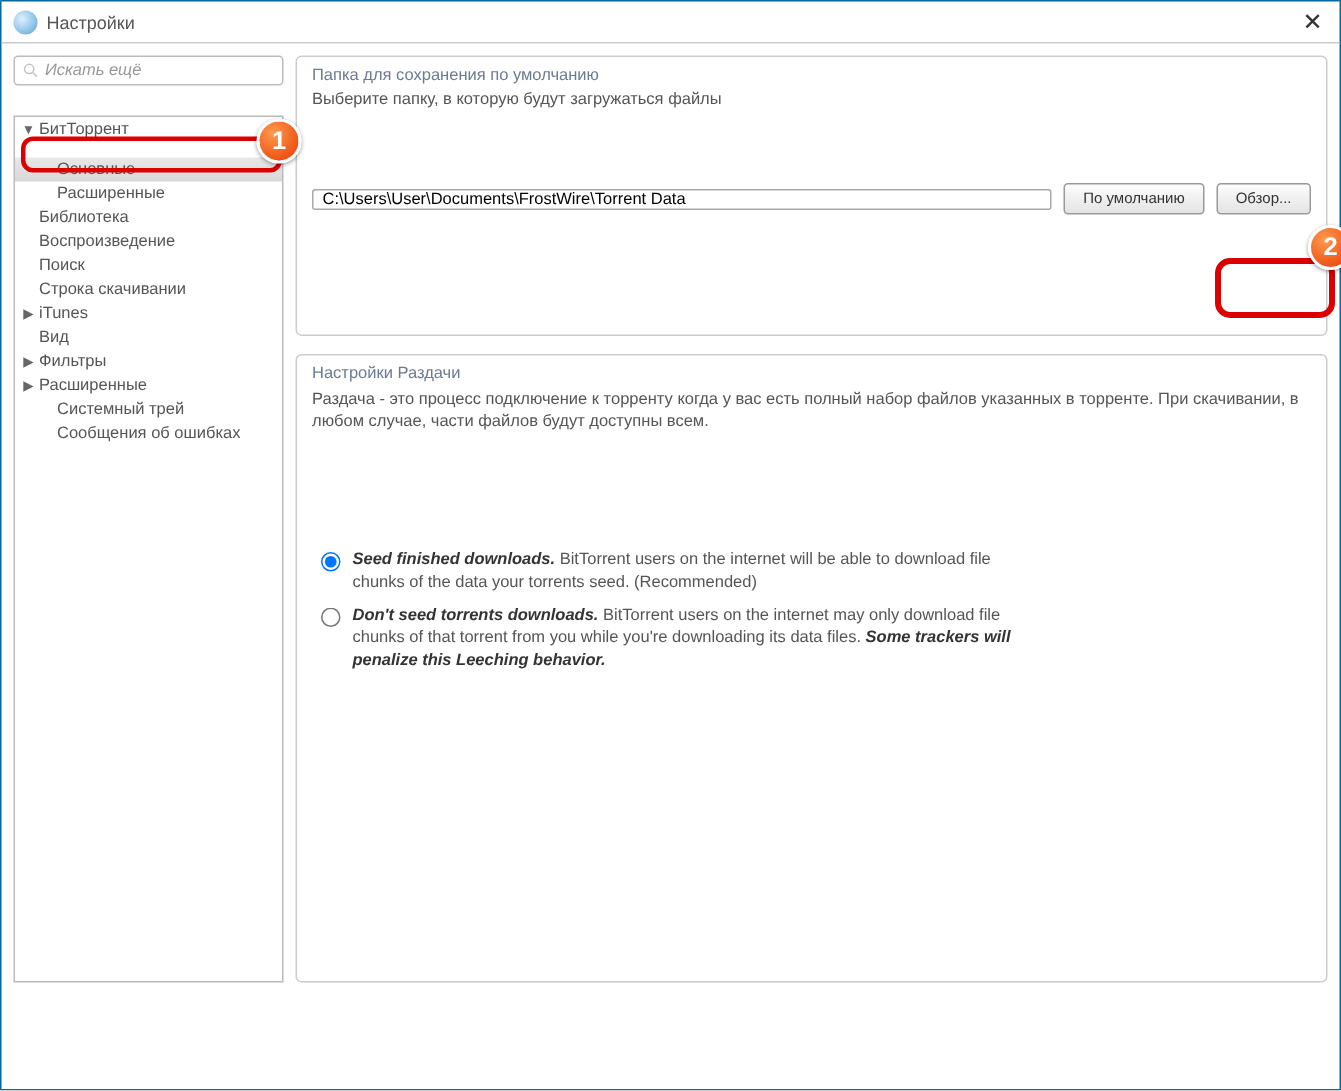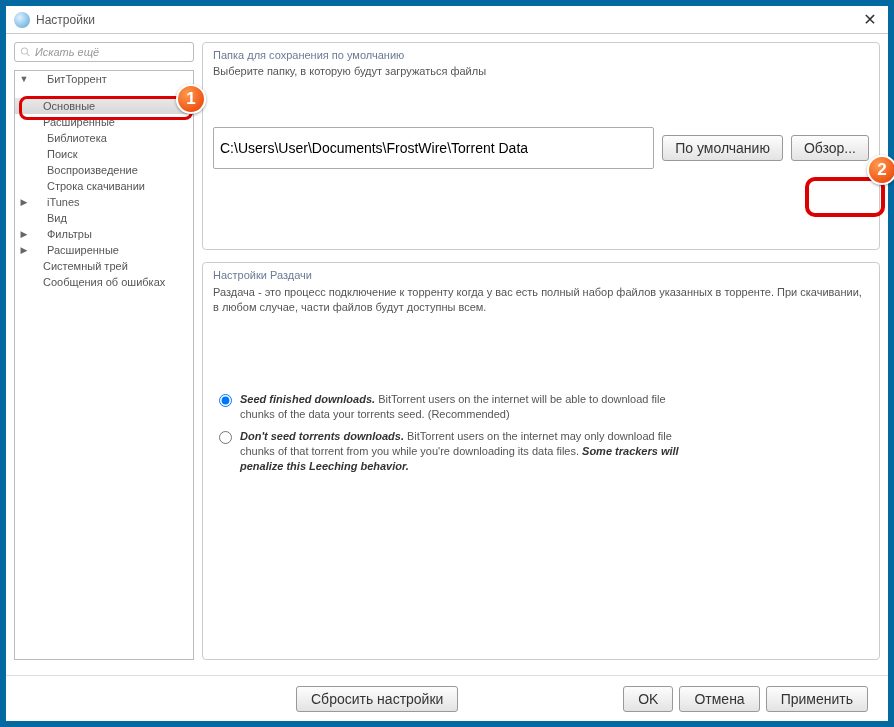--- a/index.html
+++ b/index.html
@@ -1,42 +1,42 @@
 <!DOCTYPE html>
 <html><head>
 <meta charset="utf-8">
 <style>
 * { box-sizing: border-box; margin: 0; padding: 0; }
 body { font-family: Tahoma, Arial, sans-serif; font-size: 11px; background: #fff; color: #333; }
-.window { width: 894px; height: 727px; border: 6px solid #0369a1; position: relative; background: #fff; }
+.window { width: 894px; height: 727px; border: 1px solid #0369a1; position: relative; background: #fff; }
 .titlebar { height: 28px; border-bottom: 1px solid #ccc; display: flex; align-items: center; padding: 0 8px; }
 .titlebar .icon { width: 16px; height: 16px; border-radius: 50%; background: radial-gradient(circle at 35% 35%, #e0f0ff, #8cc3e8 60%, #5a9cc8); margin-right: 6px; }
 .titlebar .title { flex: 1; font-size: 12px; color: #555; }
 .titlebar .close { width: 20px; text-align: center; font-size: 16px; cursor: pointer; color: #333; }
 .body { display: flex; height: 634px; padding: 8px; gap: 8px; }
 .sidebar { width: 180px; display: flex; flex-direction: column; }
-.search { display: flex; align-items: center; border: 1px solid #bbb; border-radius: 3px; padding: 3px 5px; margin-bottom: 8px; background: #fff; }
+.search { display: flex; align-items: center; border: 1px solid #bbb; border-radius: 3px; padding: 3px 5px; margin-bottom: 20px; background: #fff; }
 .search svg { width: 12px; height: 12px; margin-right: 4px; opacity: .5; }
 .search input { border: none; outline: none; width: 100%; font-size: 11px; color: #333; font-style: italic; }
 .search input::placeholder { color: #999; }
 .tree { flex: 1; border: 1px solid #bbb; background: #fff; overflow-y: auto; position: relative; }
 .tree-row { display: flex; align-items: center; padding: 2px 4px; cursor: pointer; color: #555; }
 .tree-row.selected { background: linear-gradient(#e8e8e8, #d8d8d8); margin-top: 11px; }
 .tree-row .arrow { width: 10px; font-size: 9px; color: #666; text-align: center; }
-.tree-row .label { margin-left: 18px; }
+.tree-row .label { margin-left: 2px; }
 .tree-row.depth-1 .label { margin-left: 14px; }
 .callout-1 { position: absolute; border: 3px solid #d00; border-radius: 8px; pointer-events: none; }
 .callout-num { position: absolute; width: 30px; height: 30px; border-radius: 50%; background: radial-gradient(circle at 35% 30%, #ff9a4d, #e63900); color: #fff; font-weight: bold; font-size: 17px; display: flex; align-items: center; justify-content: center; border: 2px solid #fff; box-shadow: 0 1px 3px rgba(0,0,0,.4); z-index: 10; }
 .content { flex: 1; display: flex; flex-direction: column; gap: 12px; }
 .panel { border: 1px solid #ccc; border-radius: 4px; padding: 4px 10px 10px 10px; }
 .panel-title { color: #6a7a95; font-size: 11px; margin: 2px 0 4px 0; }
 .panel-desc { color: #555; margin-bottom: 50px; }
 .path-row { display: flex; gap: 8px; align-items: center; position: relative; }
-.path-row input[type=text] { flex: 1; border: 1px solid #aaa; border-radius: 2px; padding: 12px 6px; font-size: 14px; }
-.btn { border: 1px solid #999; border-radius: 3px; background: linear-gradient(#fdfdfd, #e3e3e3); padding: 4px 12px; font-size: 14px; cursor: pointer; color: #333; }
+.path-row input[type=text] { flex: 1; border: 1px solid #aaa; border-radius: 2px; padding: 0 6px; font-size: 11px; }
+.btn { border: 1px solid #999; border-radius: 3px; background: linear-gradient(#fdfdfd, #e3e3e3); padding: 4px 12px; font-size: 10px; cursor: pointer; color: #333; }
 .seeding-desc { color: #555; margin-bottom: 76px; line-height: 1.4; }
 .radio-row { display: flex; align-items: flex-start; gap: 8px; margin: 6px 0 6px 6px; }
 .radio-row input { margin-top: 2px; }
 .radio-row .txt { color: #555; line-height: 1.4; max-width: 440px; }
 .radio-row .txt b { color: #333; font-style: italic; }
 .footer { position: absolute; bottom: 0; left: 0; right: 0; height: 46px; border-top: 1px solid #ddd; display: flex; align-items: center; padding: 0 20px; }
 .footer .spacer { flex: 1; }
 .footer .btn { margin-left: 6px; padding: 4px 14px; }
 .footer .reset { margin-left: 270px; }
 .callout-browse { position: absolute; border: 4px solid #d00; border-radius: 10px; pointer-events: none; z-index: 5; }
@@ -72,25 +72,25 @@
           <div class="tree-row depth-1">
             <span class="arrow"></span>
             <span class="label">Расширенные</span>
           </div>
           <div class="tree-row depth-0">
             <span class="arrow"></span>
             <span class="label">Библиотека</span>
           </div>
           <div class="tree-row depth-0">
             <span class="arrow"></span>
-            <span class="label">Поиск</span>
+            <span class="label">Воспроизведение</span>
           </div>
           <div class="tree-row depth-0">
             <span class="arrow"></span>
-            <span class="label">Воспроизведение</span>
+            <span class="label">Поиск</span>
           </div>
           <div class="tree-row depth-0">
             <span class="arrow"></span>
             <span class="label">Строка скачивании</span>
           </div>
           <div class="tree-row depth-0">
             <span class="arrow">▶</span>
             <span class="label">iTunes</span>
           </div>
           <div class="tree-row depth-0">
@@ -138,23 +138,16 @@
           <span class="txt"><b>Seed finished downloads.</b><span> BitTorrent users on the internet will be able to download file chunks of the data your torrents seed. (Recommended)</span></span>
         </label>
         <label class="radio-row">
           <input type="radio" name="seed" style="">
           <span class="txt"><b>Don't seed torrents downloads.</b><span> BitTorrent users on the internet may only download file chunks of that torrent from you while you're downloading its data files. </span><b>Some trackers will penalize this Leeching behavior.</b></span>
         </label>
       </div>
     </div>
   </div>
 
-  <div class="footer">
-    <button class="btn reset">Сбросить настройки</button>
-    <div class="spacer"></div>
-    <button class="btn">OK</button>
-    <button class="btn">Отмена</button>
-    <button class="btn">Применить</button>
-  </div>
 
   <div class="callout-1" style="left:13px; top:90px; width:174px; height:24px;"></div>
   <div class="callout-num" style="left:170px; top:78px;">1</div>
 </div>
 
 </body></html>

